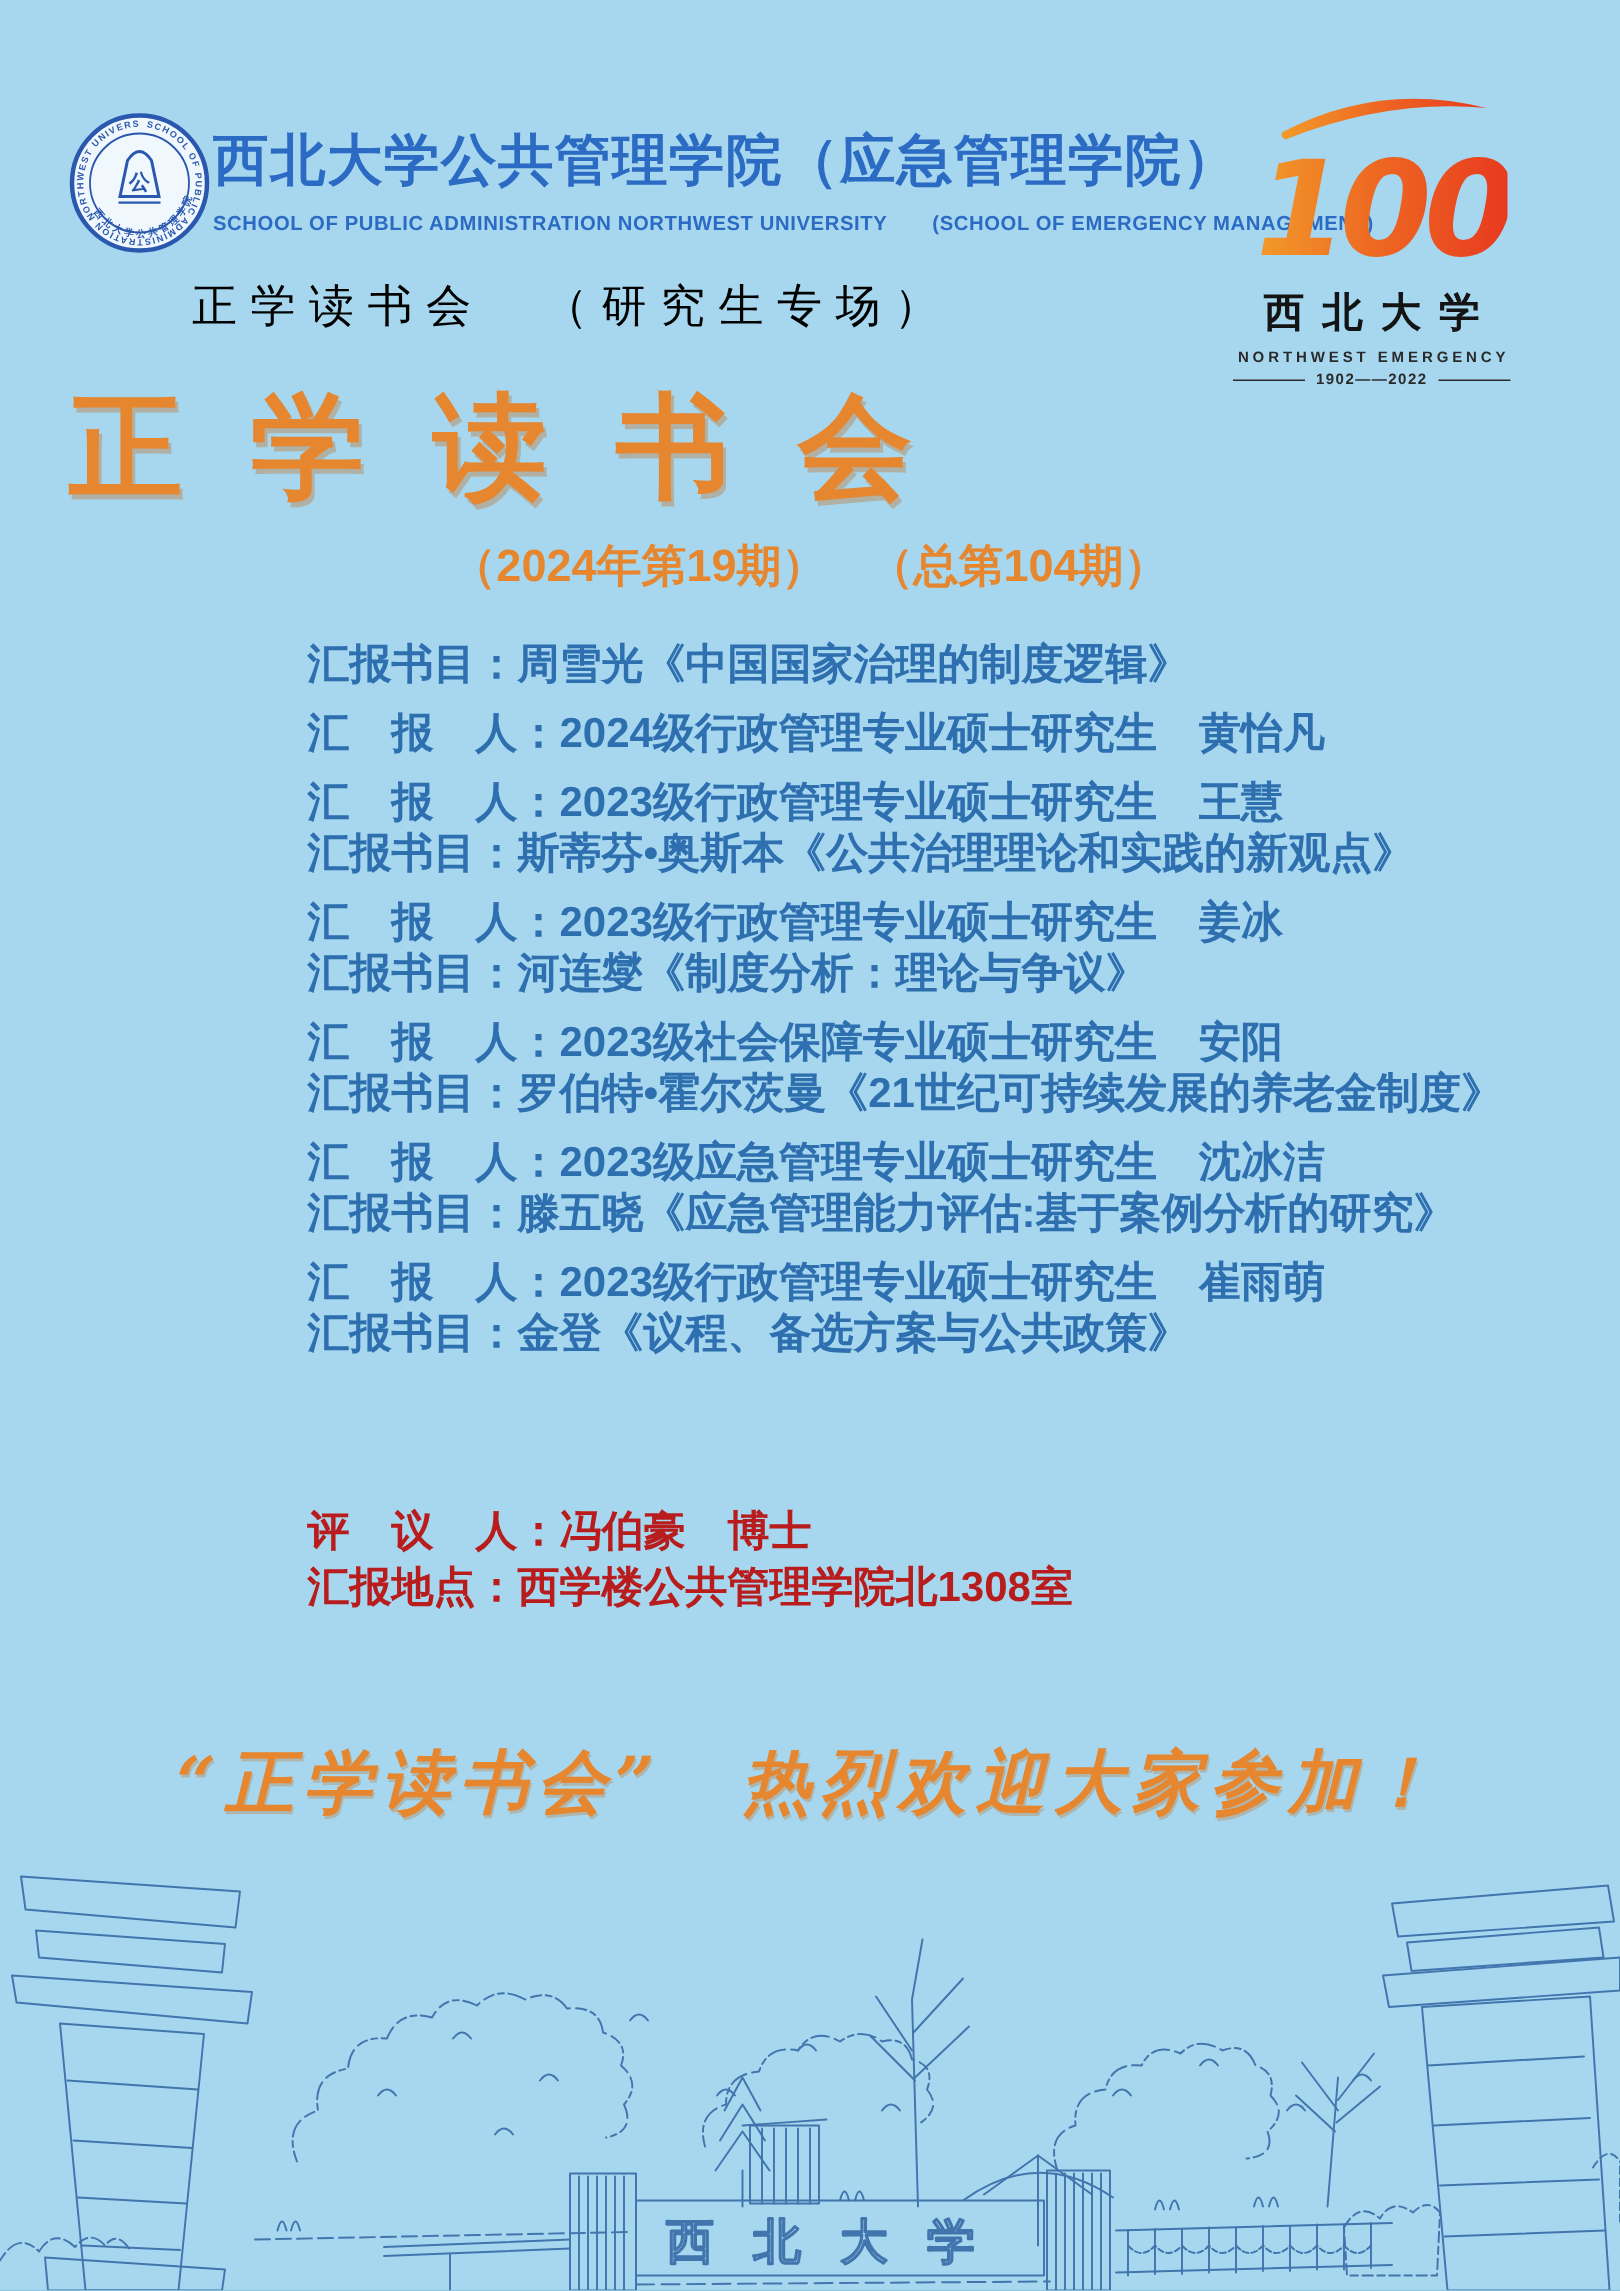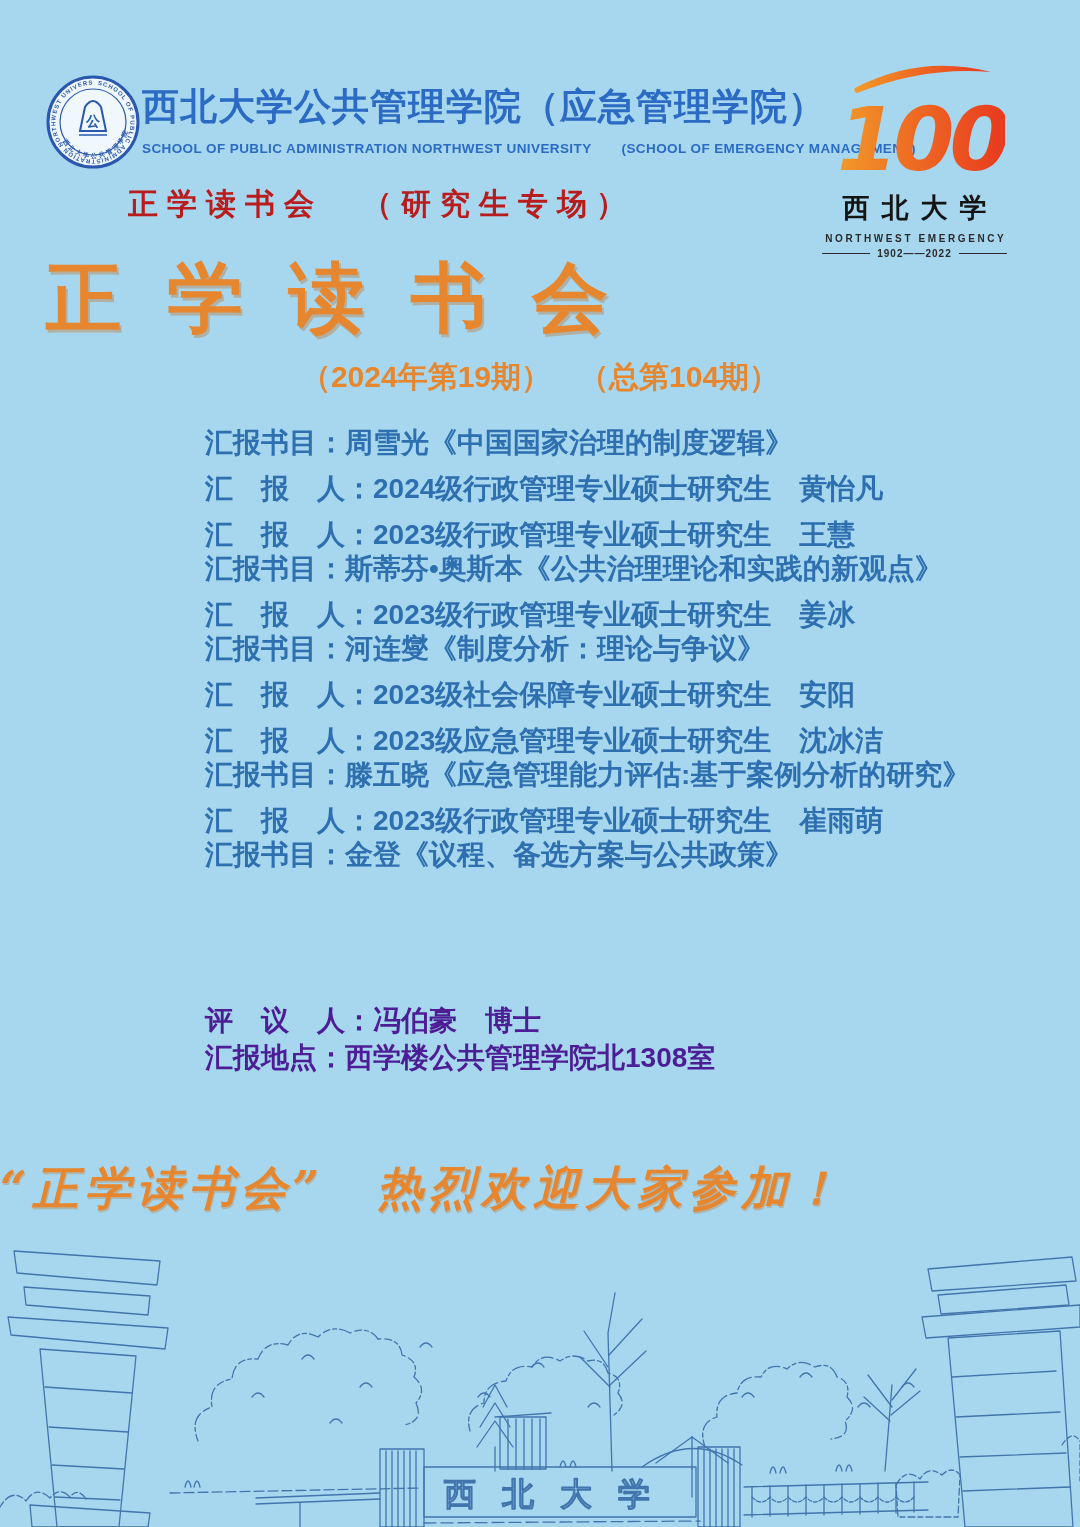--- a/index.html
+++ b/index.html
@@ -31,21 +31,21 @@
     padding-left:12px;margin-top:0px;
     font-family:"DejaVu Serif","Liberation Serif",serif;
   }
   .cent-en{font-size:10px;font-weight:bold;color:#2a2a2a;letter-spacing:2.6px;padding-left:2.6px;margin-top:7px;}
   .cent-years{display:flex;align-items:center;gap:7px;margin-top:4px;color:#2a2a2a;}
   .cent-years::before,.cent-years::after{content:"";flex:1;border-top:1.5px solid #2a2a2a;}
   .cent-years .years-text{font-size:10px;font-weight:bold;letter-spacing:1px;white-space:nowrap;}
   
   .series{
     position:absolute;left:128px;top:184px;
-    font-size:30px;font-weight:bold;color:#b91c1c;letter-spacing:9px;white-space:nowrap;text-align:right;
+    font-size:30px;font-weight:normal;color:#000000;letter-spacing:9px;white-space:nowrap;text-align:right;
   }
   .title{
     position:absolute;left:0;top:248px;width:100%;margin:0;
     text-align:left;font-size:76px;font-weight:bold;color:#e6862f;
     letter-spacing:0.6em;padding-left:0.6em;box-sizing:border-box;
     font-family:"DejaVu Serif","Liberation Serif",serif;
     text-shadow:2px 3px 0 rgba(196,106,26,0.35);
     white-space:nowrap;
   }
   .issue{
@@ -54,25 +54,25 @@
   }
   .issue .issue-total{margin-left:28px;}
   
   .entries{position:absolute;left:205px;top:426px;width:780px;}
   .entry{margin-bottom:12px;}
   .entry-line{
     line-height:34px;font-size:28px;font-weight:bold;color:#2e6fb0;white-space:nowrap;
   }
   
   .meta{position:absolute;left:205px;top:1002px;width:780px;}
-  .meta-line{line-height:37px;font-size:28px;font-weight:bold;color:#4c1d95;white-space:nowrap;}
+  .meta-line{line-height:37px;font-size:28px;font-weight:bold;color:#b91c1c;white-space:nowrap;}
   
   .welcome{
     position:absolute;left:0;top:1158px;width:100%;
-    font-size:46px;font-weight:bold;font-style:italic;
+    text-align:center;font-size:46px;font-weight:bold;font-style:italic;
     color:#e6862f;letter-spacing:6px;white-space:nowrap;
     font-family:"DejaVu Serif","Liberation Serif",serif;
     text-shadow:1px 2px 0 rgba(196,106,26,0.3);
   }
   
   .illustration{position:absolute;left:0;bottom:0;width:1080px;height:292px;display:block;}
 </style>
 </head>
 <body>
 
@@ -142,20 +142,21 @@
     <div class="entry">
       <div class="entry-line"><span>汇　报　人：</span><span>2023级行政管理专业硕士研究生　王慧</span></div>
       <div class="entry-line"><span>汇报书目：</span><span>斯蒂芬•奥斯本《公共治理理论和实践的新观点》</span></div>
     </div>
     <div class="entry">
       <div class="entry-line"><span>汇　报　人：</span><span>2023级行政管理专业硕士研究生　姜冰</span></div>
       <div class="entry-line"><span>汇报书目：</span><span>河连燮《制度分析：理论与争议》</span></div>
     </div>
     <div class="entry">
       <div class="entry-line"><span>汇　报　人：</span><span>2023级社会保障专业硕士研究生　安阳</span></div>
+      <div class="entry-line"><span>汇报书目：</span><span>罗伯特•霍尔茨曼《21世纪可持续发展的养老金制度》</span></div>
     </div>
     <div class="entry">
       <div class="entry-line"><span>汇　报　人：</span><span>2023级应急管理专业硕士研究生　沈冰洁</span></div>
       <div class="entry-line"><span>汇报书目：</span><span>滕五晓《应急管理能力评估:基于案例分析的研究》</span></div>
     </div>
     <div class="entry">
       <div class="entry-line"><span>汇　报　人：</span><span>2023级行政管理专业硕士研究生　崔雨萌</span></div>
       <div class="entry-line"><span>汇报书目：</span><span>金登《议程、备选方案与公共政策》</span></div>
     </div>
   </main>

